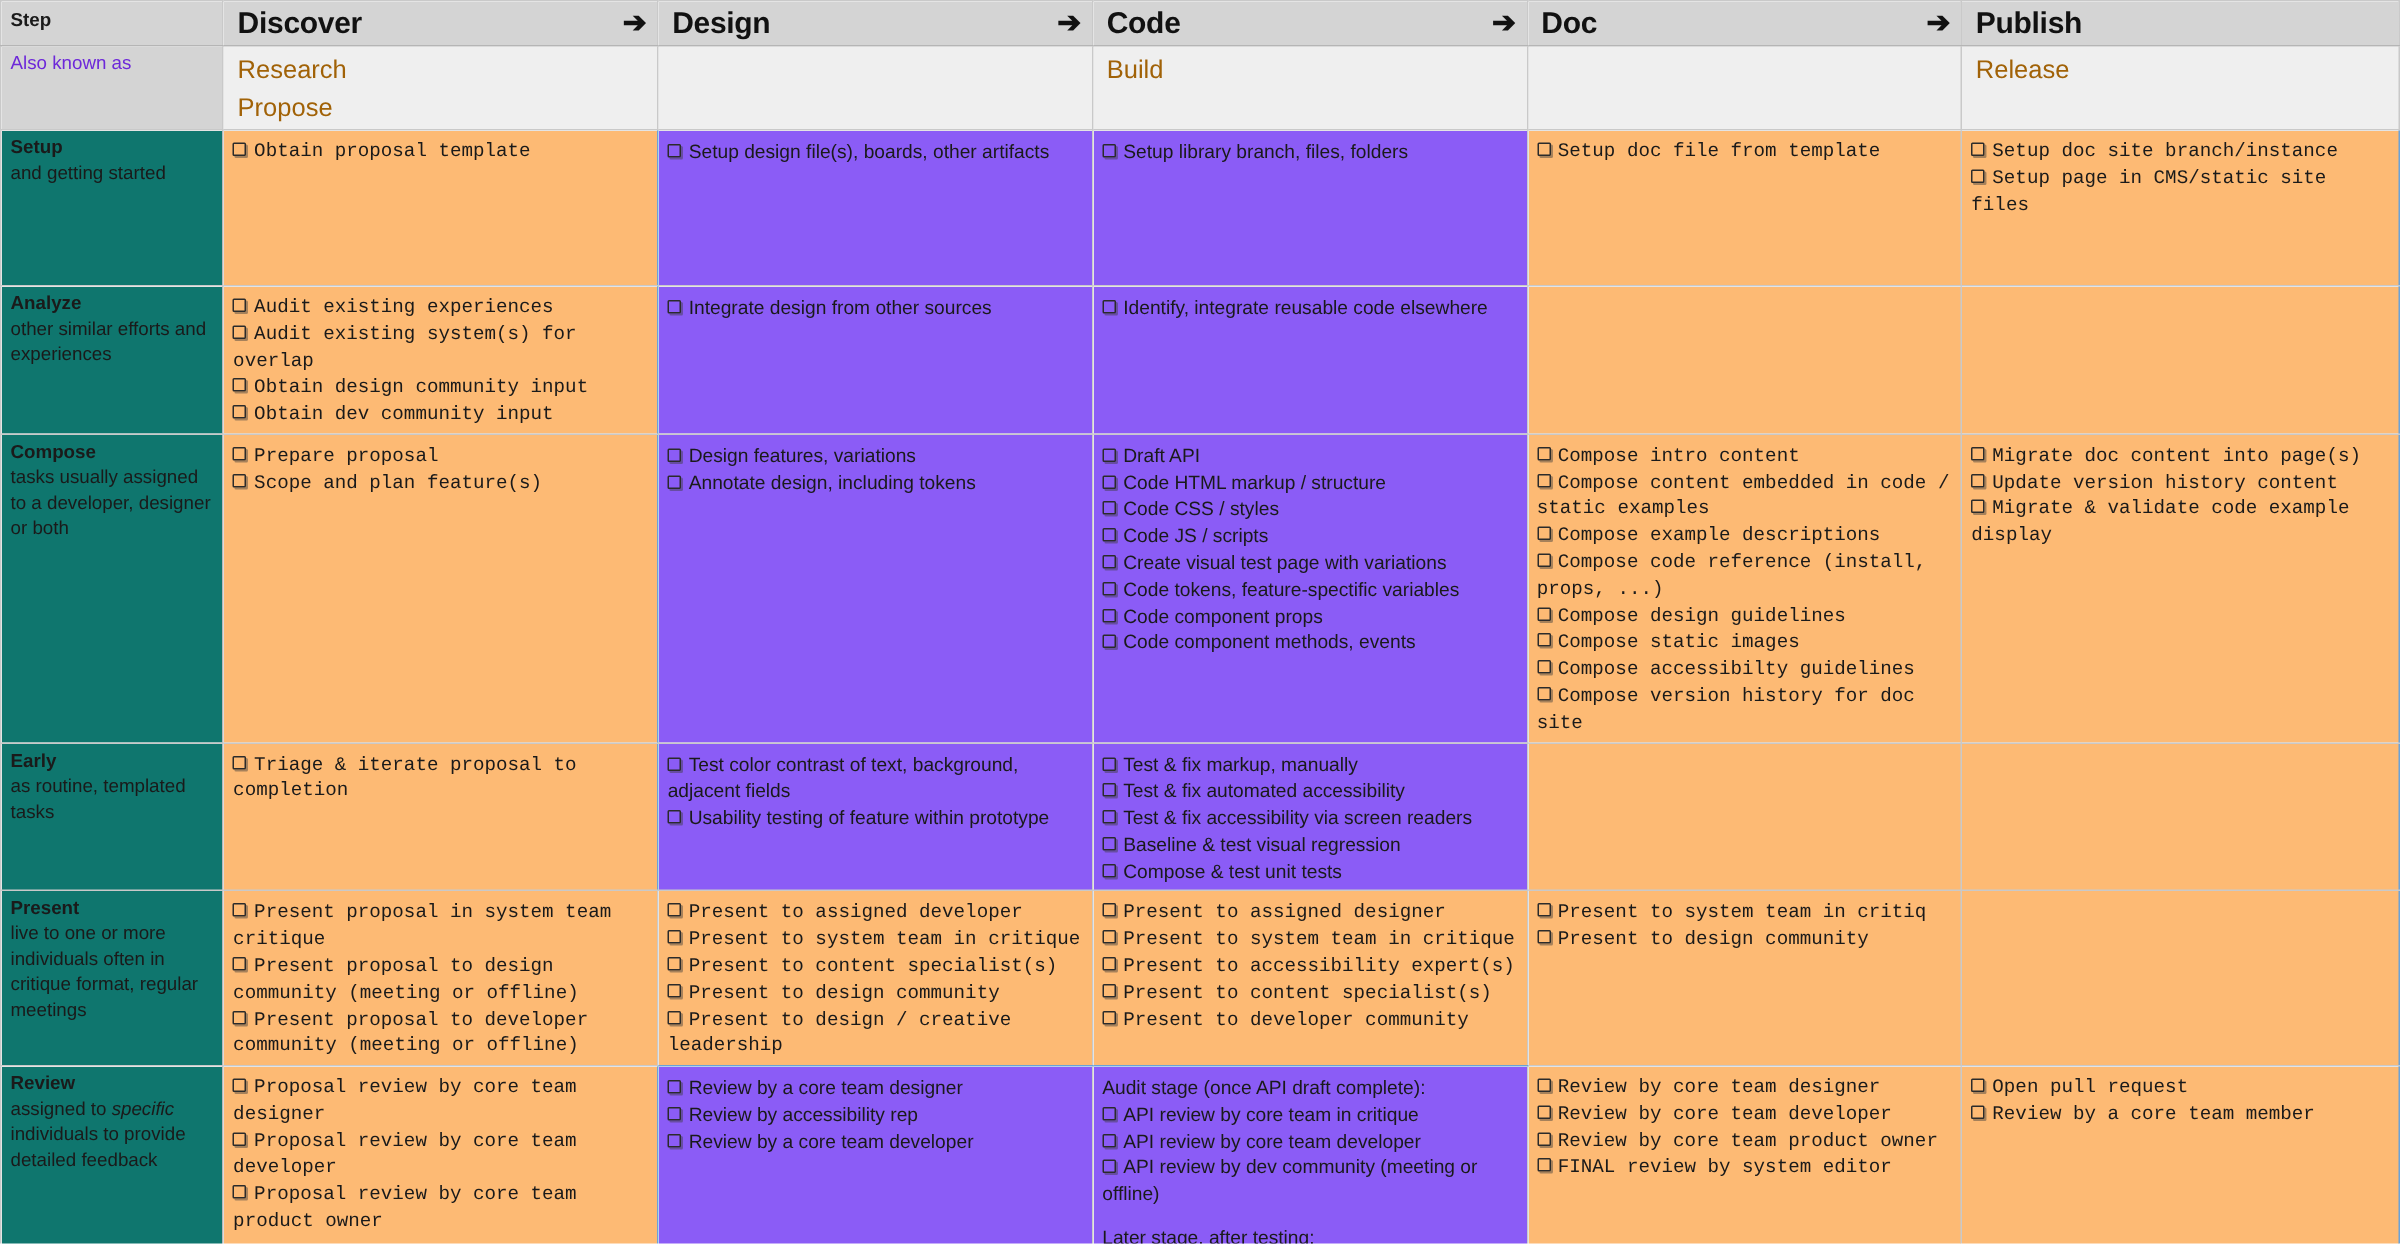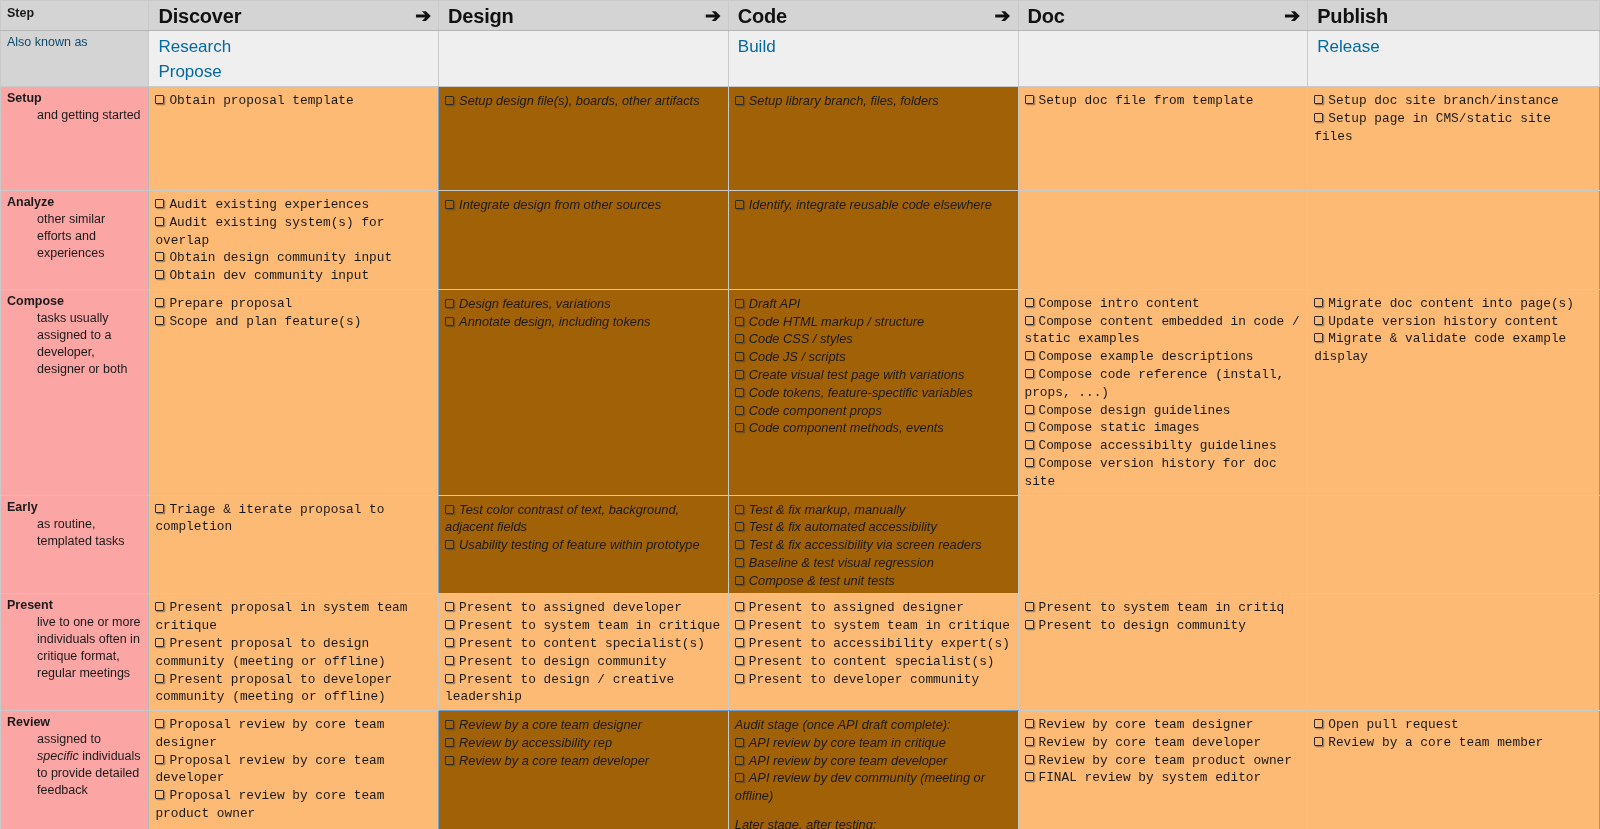--- a/index.html
+++ b/index.html
@@ -62,52 +62,52 @@
     color: #111;
     line-height: 1.3;
   }
 
   
   tr.r-aka td { height: 56px; }
   td.aka-step {
     background: #d4d4d4;
     padding: 4px 6px 0 6px;
     font-size: 12.5px;
-    color: #0c4a6e;
+    color: #6d28d9;
     line-height: 1.2;
   }
   td.aka-cell {
     background: #efefef;
     padding: 4px 8px 0 9px;
     border-top: 1px solid #d0d0d0;
   }
   .aka-line {
     font-size: 17px;
-    color: #0369a1;
+    color: #a16207;
     line-height: 1.47;
     white-space: nowrap;
   }
 
   
   td.step-label {
-    background: #fca5a5;
+    background: #0f766e;
     padding: 3px 7px 3px 6px;
     font-size: 12.5px;
     color: #1a1a1a;
     line-height: 1.36;
     border-right: 1px solid #b8b8b8;
   }
   .step-name { font-weight: bold; display: block; }
-  .step-desc { display: block; margin-left: 30px; }
+  .step-desc { display: block; }
   .step-desc em { font-style: italic; }
 
   
   td.cell { padding: 5px 6px 4px 6px; }
   td.cell.blue   { background: #fdba74; font-family: Liberation Mono, monospace; }
-  td.cell.cream  { background: #a16207; font-style: italic; }
+  td.cell.cream  { background: #8b5cf6; }
 
   .task {
     font-size: 12.8px;
     color: #1a1a1a;
     line-height: 1.39;
     margin: 0;
     padding: 0;
     text-indent: 0;
   }
   .task .box {

